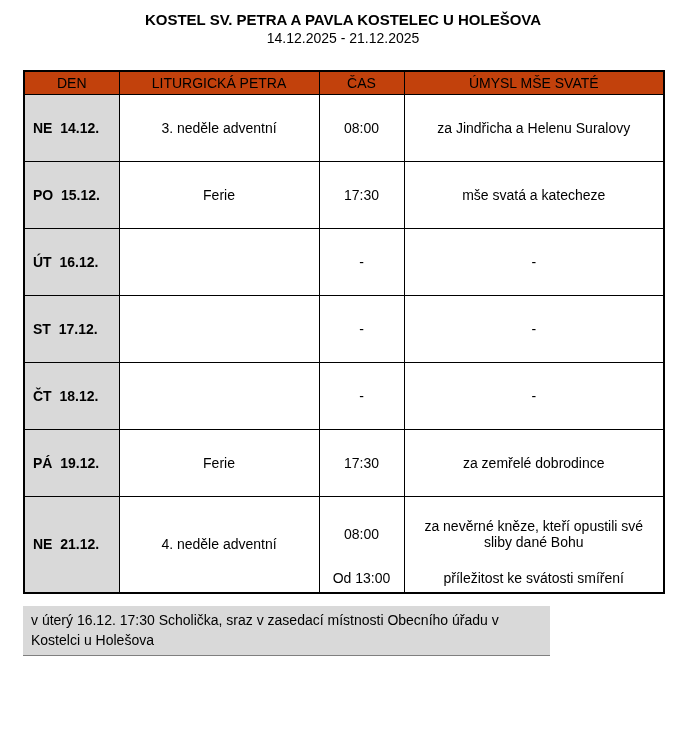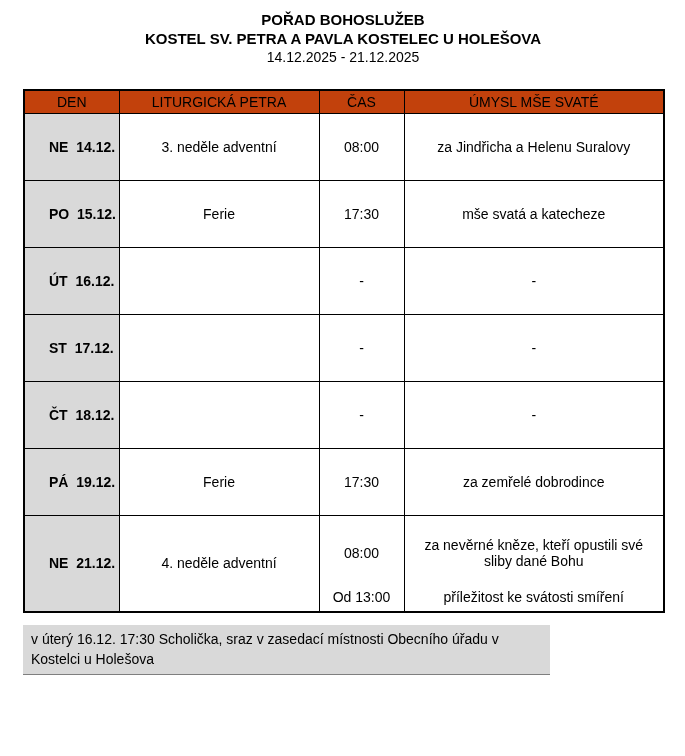--- a/index.html
+++ b/index.html
@@ -49,21 +49,21 @@
     font-weight: normal;
     height: 23px;
     padding: 2px 2px;
   }
   .schedule tbody tr { height: 67px; }
   .schedule tbody tr.row-last { height: 97px; }
   td.day {
     background: #d9d9d9;
     font-weight: bold;
     text-align: left;
-    padding-left: 24px;
+    padding-left: 8px;
     white-space: pre;
     margin-left: 28px;
   }
   td.celebration, td.intention { padding: 0 6px; }
   td.stacked { padding: 0; vertical-align: top; }
   .stack {
     height: 95px;
     display: flex;
     flex-direction: column;
     align-items: stretch;
@@ -88,21 +88,20 @@
     border-bottom: 1px solid #7f7f7f;
     text-align: left;
   }
 </style>
 </head>
 <body>
 
 <div class="page">
 
   <header class="doc-header">
-    <div class="doc-title">POŘAD BOHOSLUŽEB</div>
     <div class="doc-subtitle">KOSTEL SV. PETRA A PAVLA KOSTELEC U HOLEŠOVA</div>
     <div class="doc-daterange">14.12.2025 - 21.12.2025</div>
   </header>
 
   <table class="schedule">
     <colgroup>
       <col class="c-day">
       <col class="c-celebration">
       <col class="c-time">
       <col class="c-intention">

